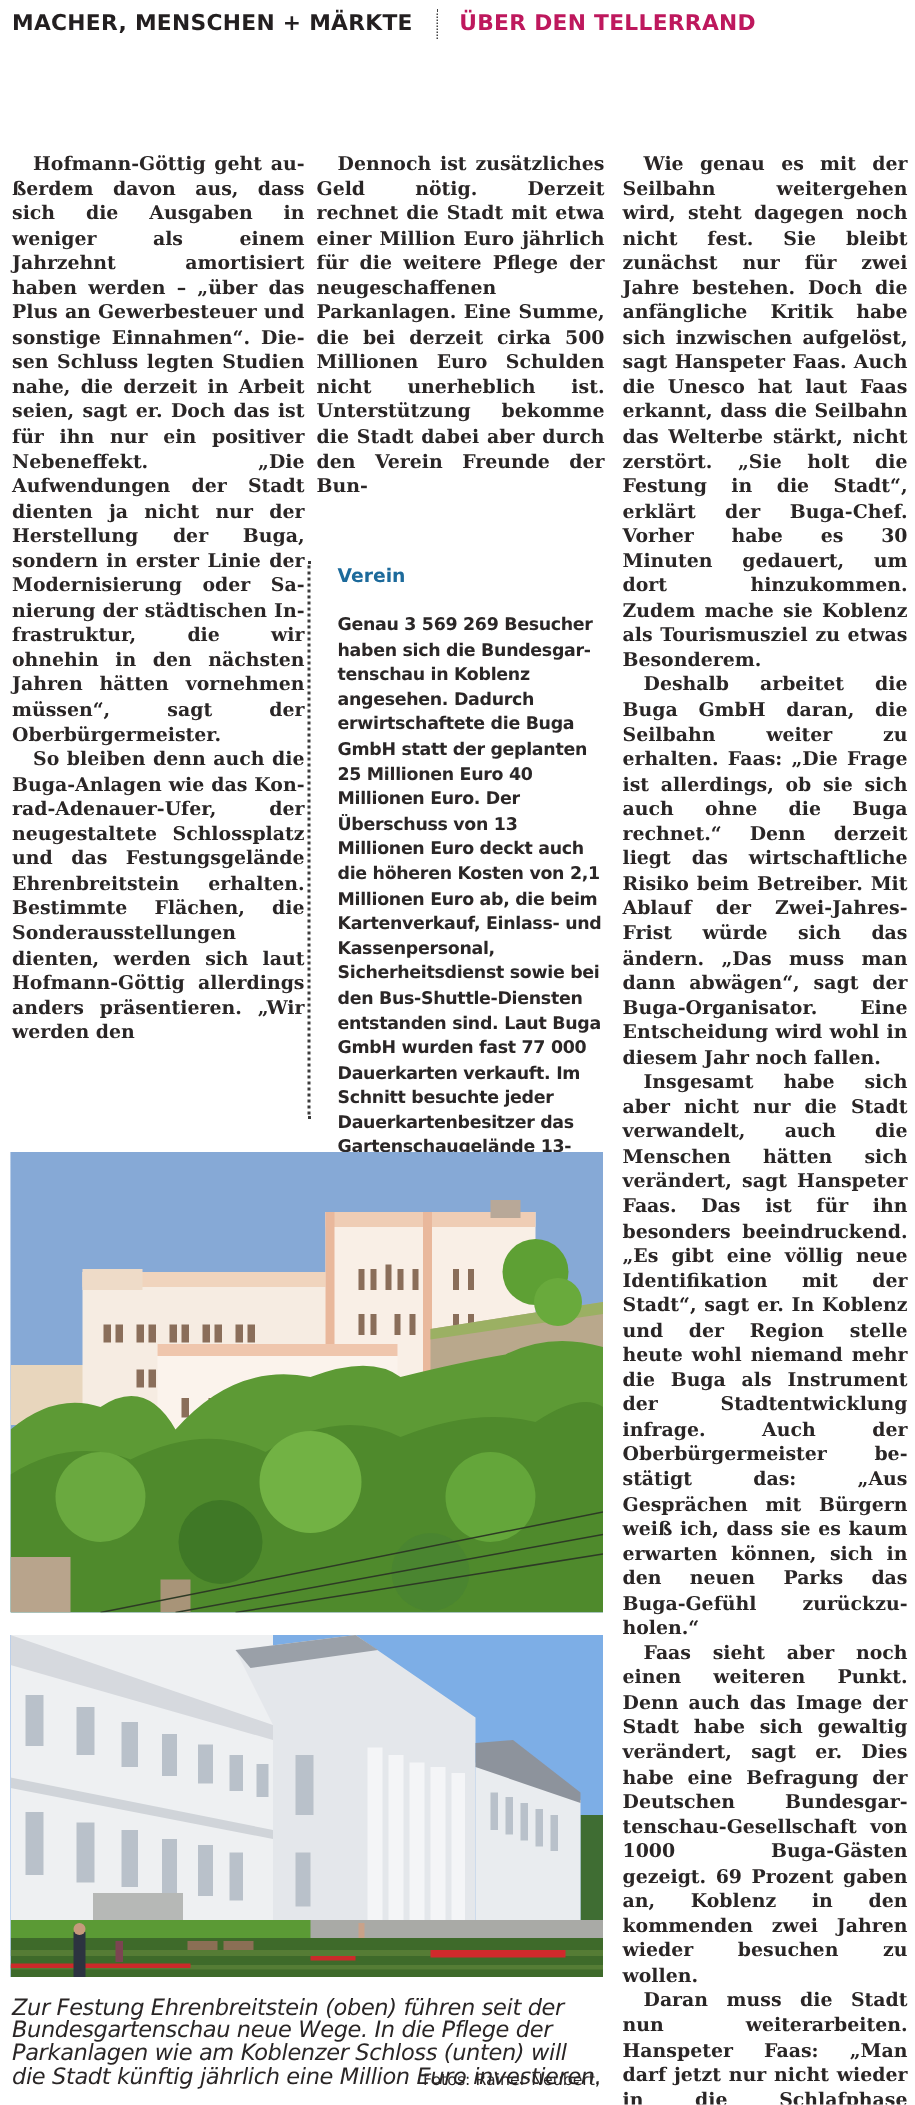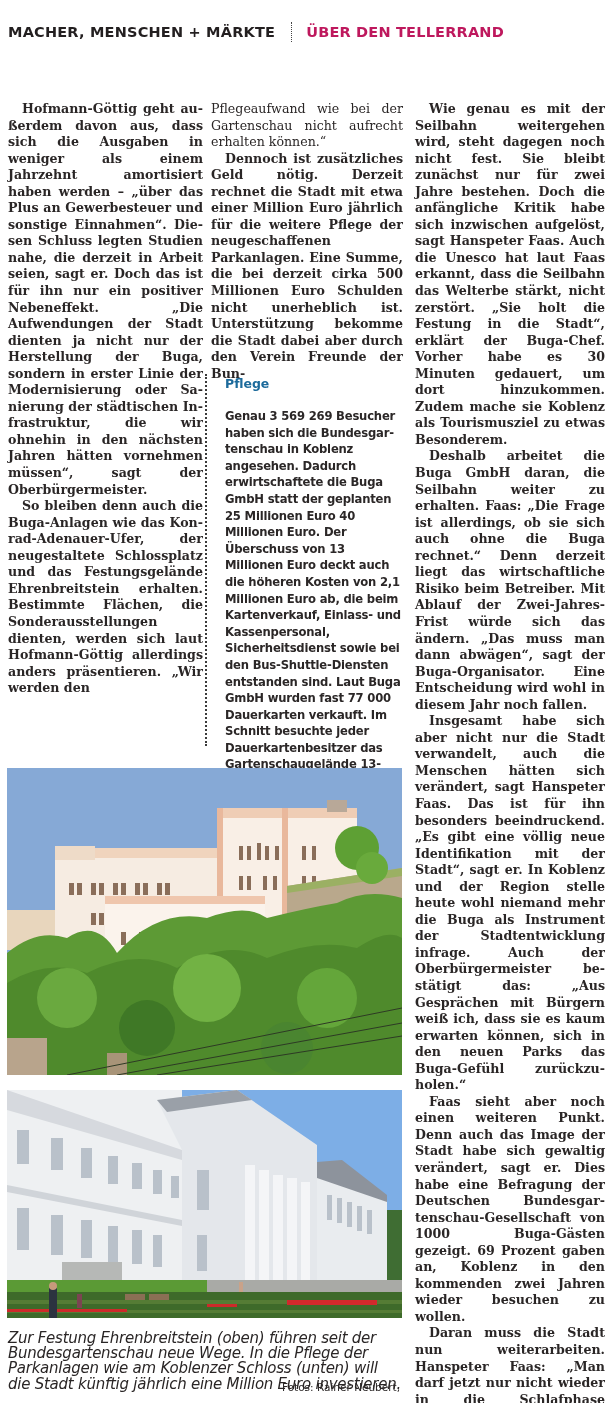--- a/index.html
+++ b/index.html
@@ -1,19 +1,19 @@
 <!DOCTYPE html>
 <html><head>
 <meta charset="utf-8">
 <style>
   * { box-sizing: border-box; margin: 0; padding: 0; }
   html, body { width: 610px; height: 1403px; background: #ffffff; overflow: hidden; }
   body { position: relative; font-family: "DejaVu Serif", serif; color: #2a2626; }
 
-  .header { position: absolute; left: 8px; top: 20px; height: 24px; display: flex; align-items: center; font-family: "DejaVu Sans", sans-serif; font-weight: bold; font-size: 14.5px; letter-spacing: 0.2px; }
+  .header { position: absolute; left: 8px; top: 4px; height: 24px; display: flex; align-items: center; font-family: "DejaVu Sans", sans-serif; font-weight: bold; font-size: 14.5px; letter-spacing: 0.2px; }
   .header .section { color: #231f20; }
   .header .divider { width: 0; height: 20px; border-left: 1px dotted #444; margin: 0 14px 0 16px; }
   .header .sub { color: #be185d; }
 
   .col { position: absolute; font-size: 12.6px; line-height: 16.55px; text-align: justify; hyphens: manual; }
   .col p { text-indent: 0; }
   .col p.ind { text-indent: 14px; font-weight: bold; }
   #col1 { left: 8px; top: 101px; width: 195px; }
   #col2 { left: 211px; top: 101px; width: 192px; }
   #col3 { left: 415px; top: 101px; width: 190px; }
@@ -37,26 +37,25 @@
   <span class="divider"></span>
   <span class="sub">ÜBER DEN TELLERRAND</span>
 </div>
 
 <div class="col" id="col1">
   <p class="ind">Hofmann-Göttig geht au­ßerdem davon aus, dass sich die Ausgaben in weniger als einem Jahrzehnt amortisiert haben werden – „über das Plus an Gewerbesteuer und sonstige Einnahmen“. Die­sen Schluss legten Studien nahe, die derzeit in Arbeit seien, sagt er. Doch das ist für ihn nur ein positiver Neben­effekt. „Die Aufwendungen der Stadt dienten ja nicht nur der Herstellung der Bu­ga, sondern in erster Linie der Modernisierung oder Sa­nierung der städtischen In­frastruktur, die wir ohnehin in den nächsten Jahren hät­ten vornehmen müssen“, sagt der Oberbürgermeister.</p>
   <p class="ind">So bleiben denn auch die Buga-Anlagen wie das Kon­rad-Adenauer-Ufer, der neu­gestaltete Schlossplatz und das Festungsgelände Ehren­breitstein erhalten. Be­stimmte Flächen, die Son­derausstellungen dienten, werden sich laut Hofmann-Göttig allerdings anders prä­sentieren. „Wir werden den</p>
 </div>
 
 <div class="col" id="col2">
-  <p>Pflegeaufwand wie bei der Gartenschau nicht aufrecht erhalten können.“</p>
   <p class="ind">Dennoch ist zusätzliches Geld nötig. Derzeit rechnet die Stadt mit etwa einer Mil­lion Euro jährlich für die weitere Pflege der neuge­schaffenen Parkanlagen. Ei­ne Summe, die bei derzeit cirka 500 Millionen Euro Schulden nicht unerheblich ist. Unterstützung bekomme die Stadt dabei aber durch den Verein Freunde der Bun-</p>
 </div>
 
 <div class="factbox">
-  <div class="fb-title">Pflege</div>
+  <div class="fb-title">Verein</div>
   <div class="fb-body">Genau 3 569 269 Besucher haben sich die Bundesgar­tenschau in Koblenz angese­hen. Dadurch erwirtschafte­te die Buga GmbH statt der geplanten 25 Millionen Euro 40 Millionen Euro. Der Überschuss von 13 Millionen Euro deckt auch die höheren Kosten von 2,1 Millionen Eu­ro ab, die beim Kartenver­kauf, Einlass- und Kassen­personal, Sicherheitsdienst sowie bei den Bus-Shuttle-Diensten entstanden sind. Laut Buga GmbH wurden fast 77 000 Dauerkarten verkauft. Im Schnitt besuch­te jeder Dauerkartenbesitzer das Gartenschaugelände 13-mal.</div>
 </div>
 
 <div class="col" id="col3">
   <p class="ind">Wie genau es mit der Seil­bahn weitergehen wird, steht dagegen noch nicht fest. Sie bleibt zunächst nur für zwei Jahre bestehen. Doch die anfängliche Kritik habe sich inzwischen aufge­löst, sagt Hanspeter Faas. Auch die Unesco hat laut Faas erkannt, dass die Seil­bahn das Welterbe stärkt, nicht zerstört. „Sie holt die Festung in die Stadt“, erklärt der Buga-Chef. Vorher habe es 30 Minuten gedauert, um dort hinzukommen. Zudem mache sie Koblenz als Tou­rismusziel zu etwas Beson­derem.</p>
   <p class="ind">Deshalb arbeitet die Buga GmbH daran, die Seilbahn weiter zu erhalten. Faas: „Die Frage ist allerdings, ob sie sich auch ohne die Buga rechnet.“ Denn derzeit liegt das wirtschaftliche Risiko beim Betreiber. Mit Ablauf der Zwei-Jahres-Frist würde sich das ändern. „Das muss man dann abwägen“, sagt der Buga-Organisator. Eine Ent­scheidung wird wohl in die­sem Jahr noch fallen.</p>
   <p class="ind">Insgesamt habe sich aber nicht nur die Stadt verwan­delt, auch die Menschen hät­ten sich verändert, sagt Hanspeter Faas. Das ist für ihn besonders beeindru­ckend. „Es gibt eine völlig neue Identifikation mit der Stadt“, sagt er. In Koblenz und der Region stelle heute wohl niemand mehr die Bu­ga als Instrument der Stadt­entwicklung infrage. Auch der Oberbürgermeister be­stätigt das: „Aus Gesprächen mit Bürgern weiß ich, dass sie es kaum erwarten kön­nen, sich in den neuen Parks das Buga-Gefühl zurückzu­holen.“</p>
   <p class="ind">Faas sieht aber noch einen weiteren Punkt. Denn auch das Image der Stadt habe sich gewaltig verändert, sagt er. Dies habe eine Befragung der Deutschen Bundesgar­tenschau-Gesellschaft von 1000 Buga-Gästen gezeigt. 69 Prozent gaben an, Kob­lenz in den kommenden zwei Jahren wieder besuchen zu wollen.</p>
   <p class="ind">Daran muss die Stadt nun weiterarbeiten. Hanspeter Faas: „Man darf jetzt nur nicht wieder in die Schlaf­phase verfallen, die vor der Buga herrschte.“</p>
 </div>

